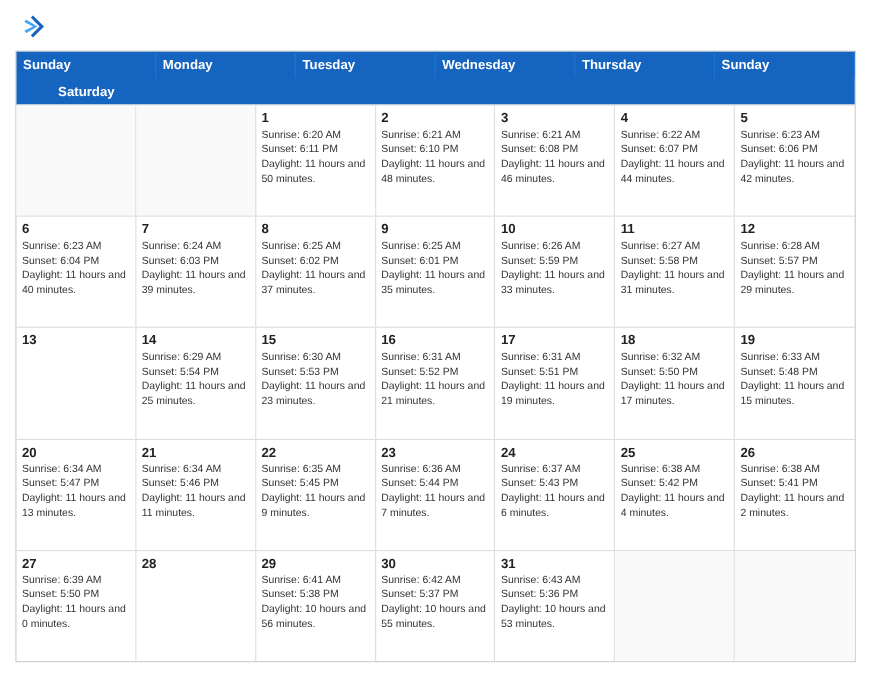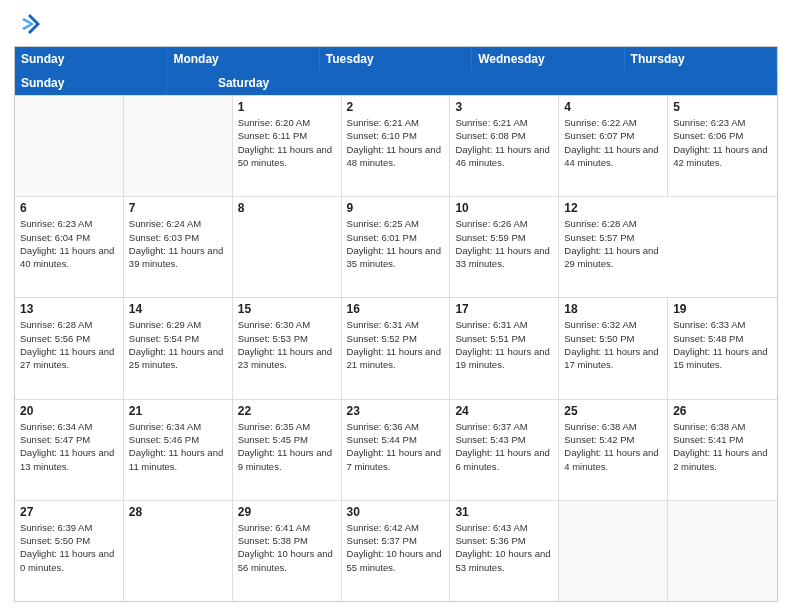--- a/index.html
+++ b/index.html
@@ -62,21 +62,21 @@
       margin-top: 2px;
     }
     .calendar {
       flex: 1;
       display: flex;
       flex-direction: column;
       border: 1px solid #ccc;
     }
     .cal-header {
       display: grid;
-      grid-template-columns: repeat(5, 1fr);
+      grid-template-columns: repeat(6, 1fr);
       background: #1565c0;
     }
     .cal-header-cell {
       color: #fff;
       font-size: 12px;
       font-weight: bold;
       padding: 5px 6px;
       border-right: 1px solid #1976d2;
     }
     .cal-header-cell:last-child { border-right: none; text-align: center; }
@@ -189,46 +189,52 @@
 Daylight: 11 hours and 40 minutes.</div>
           </div>
           <div class="cal-cell">
             <div class="day-num">7</div>
             <div class="day-info">Sunrise: 6:24 AM
 Sunset: 6:03 PM
 Daylight: 11 hours and 39 minutes.</div>
           </div>
           <div class="cal-cell">
             <div class="day-num">8</div>
+            <div class="day-info">Sunrise: 6:25 AM
+Sunset: 6:02 PM
+Daylight: 11 hours and 37 minutes.</div>
           </div>
           <div class="cal-cell">
             <div class="day-num">9</div>
             <div class="day-info">Sunrise: 6:25 AM
 Sunset: 6:01 PM
 Daylight: 11 hours and 35 minutes.</div>
           </div>
           <div class="cal-cell">
             <div class="day-num">10</div>
             <div class="day-info">Sunrise: 6:26 AM
 Sunset: 5:59 PM
 Daylight: 11 hours and 33 minutes.</div>
           </div>
           <div class="cal-cell">
+            <div class="day-num">11</div>
+            <div class="day-info">Sunrise: 6:27 AM
+Sunset: 5:58 PM
+Daylight: 11 hours and 31 minutes.</div>
+          </div>
+          <div class="cal-cell">
             <div class="day-num">12</div>
             <div class="day-info">Sunrise: 6:28 AM
 Sunset: 5:57 PM
 Daylight: 11 hours and 29 minutes.</div>
           </div>
         </div>
         <div class="cal-row">
           <div class="cal-cell">
             <div class="day-num">13</div>
-            <div class="day-info">Sunrise: 6:28 AM
-Sunset: 5:56 PM
-Daylight: 11 hours and 27 minutes.</div>
           </div>
           <div class="cal-cell">
             <div class="day-num">14</div>
             <div class="day-info">Sunrise: 6:29 AM
 Sunset: 5:54 PM
 Daylight: 11 hours and 25 minutes.</div>
           </div>
           <div class="cal-cell">
             <div class="day-num">15</div>
             <div class="day-info">Sunrise: 6:30 AM

